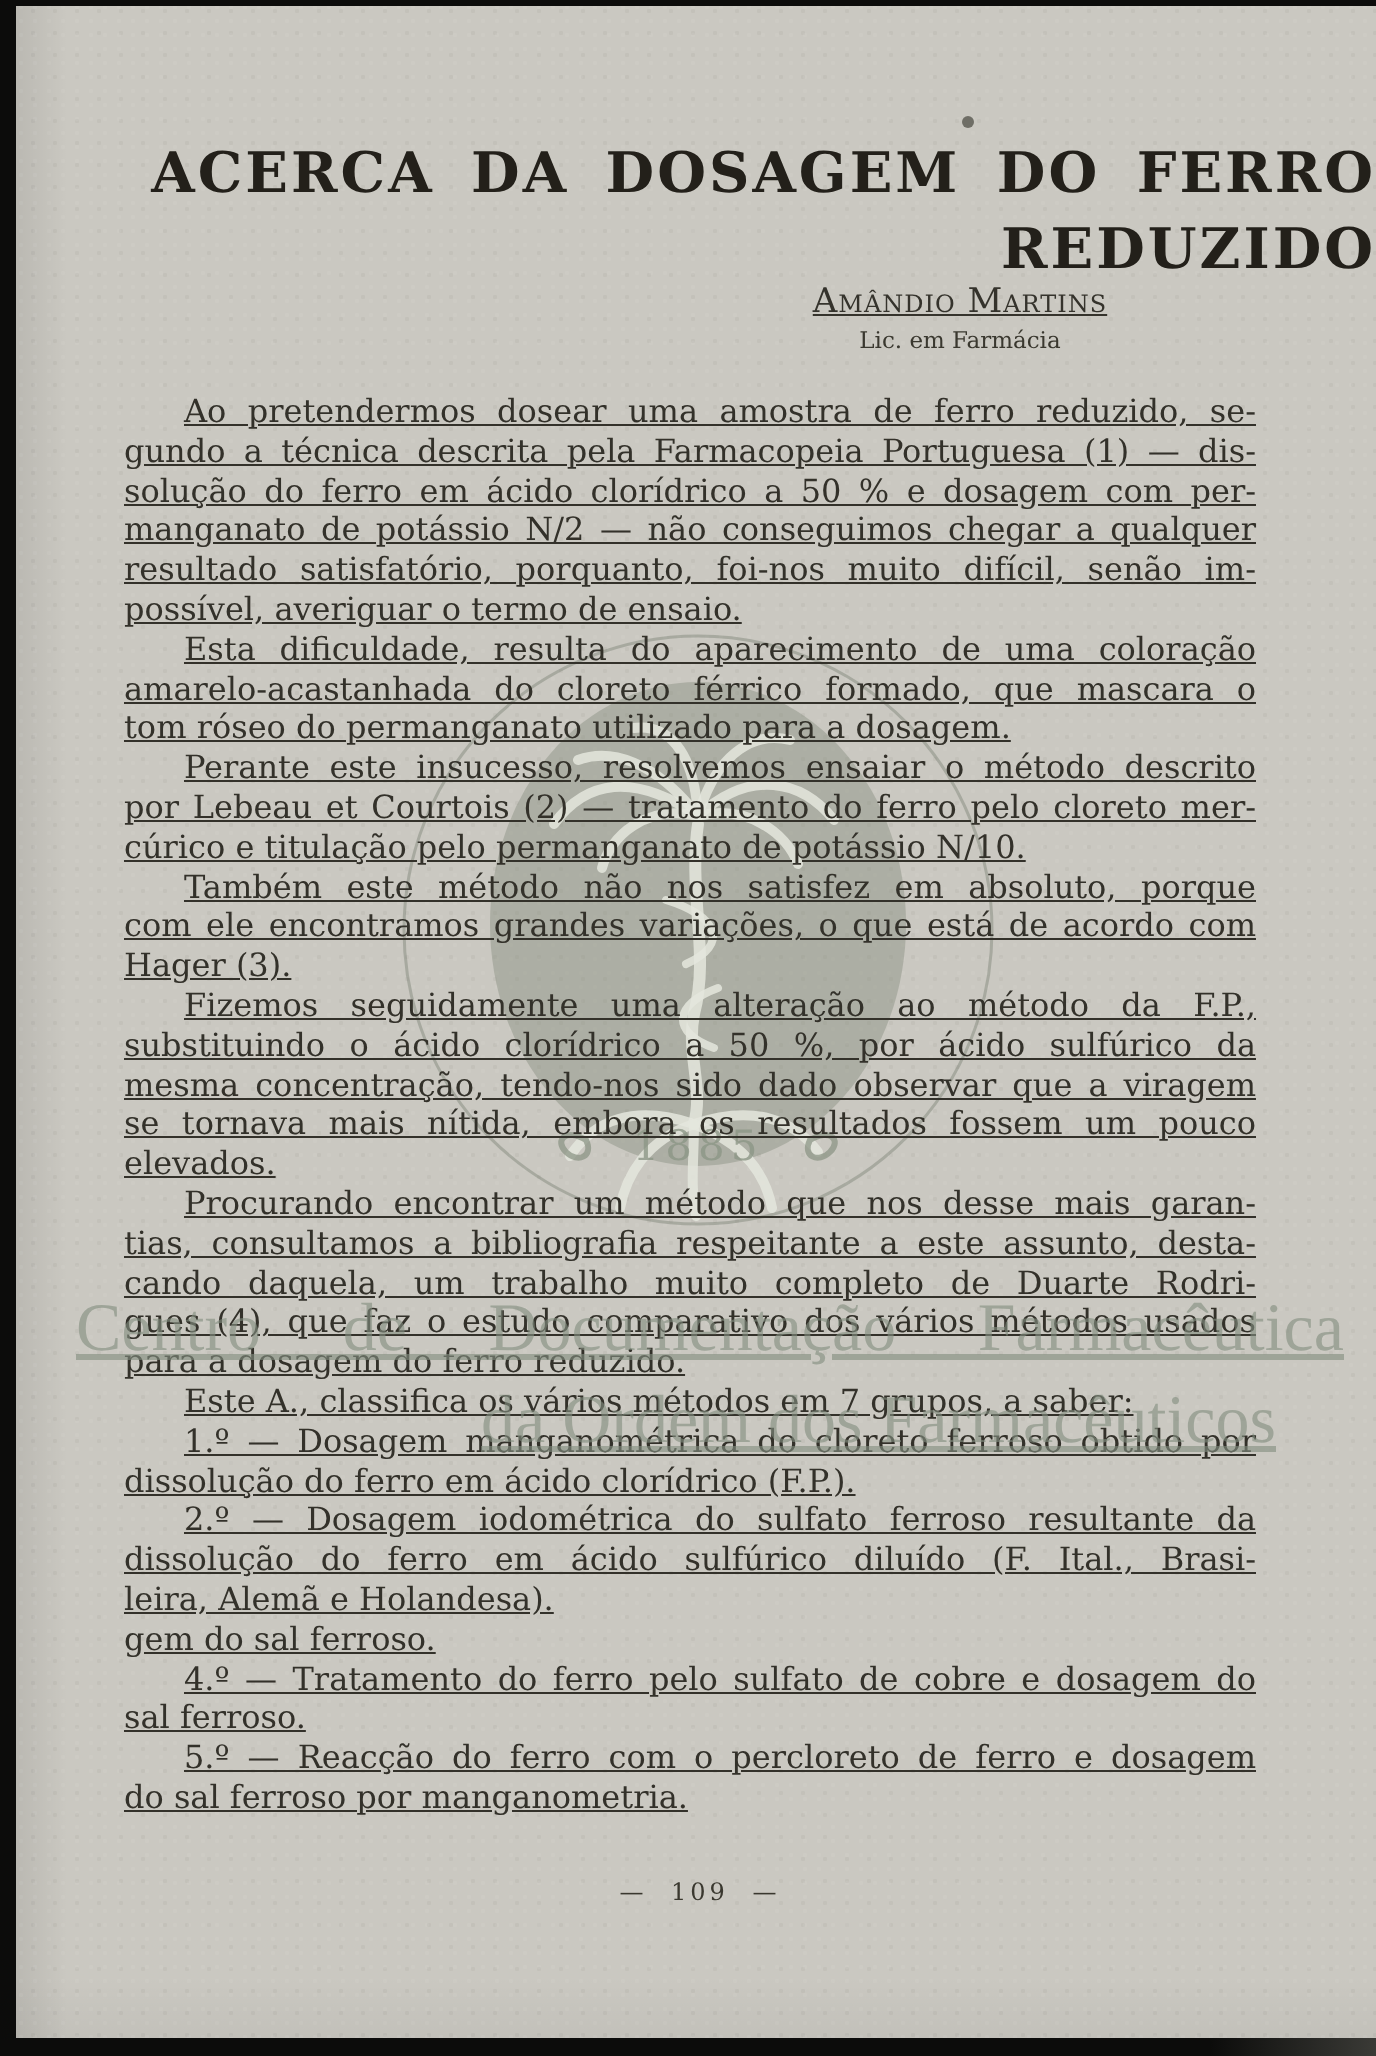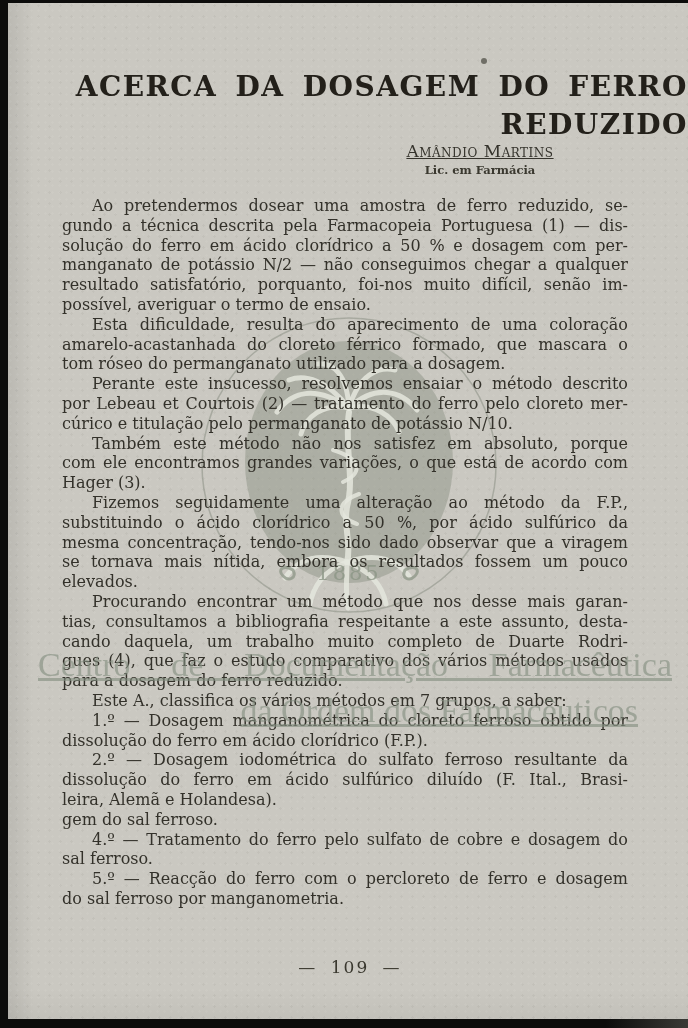--- a/index.html
+++ b/index.html
@@ -26,28 +26,28 @@
   .stamp{position:absolute;left:197px;top:312px;z-index:1;}
 
   
   .content{position:absolute;inset:0;z-index:2;color:#33312a;}
   .title{position:absolute;top:68px;left:0;right:0;text-align:right;
     font-weight:bold;color:#23201a;font-size:28px;line-height:38px;
     letter-spacing:1.5px;word-spacing:7px;}
   .author-block{position:absolute;top:141px;left:370px;width:220px;text-align:center;}
   .author-name{font-variant:small-caps;font-variant-caps:small-caps;font-size:17px;
     letter-spacing:0.5px;color:#35332c;text-decoration:underline;}
-  .author-cred{font-size:11.5px;font-weight:bold;margin-top:2px;color:#3a382f;}
+  .author-cred{font-size:11.5px;font-weight:normal;margin-top:2px;color:#3a382f;}
   #article-body{position:absolute;top:196px;left:62px;right:60px;
-    font-size:16px;line-height:19.8px;color:#33312a;}
+    font-size:16px;line-height:19.8px;color:#33312a;text-decoration:underline;}
   .bline{text-align:justify;text-align-last:justify;white-space:normal;}
   .bline.plast{text-align-last:left;}
   .bline.pfirst{text-indent:30px;}
   .page-number{position:absolute;top:939px;left:12px;right:0;text-align:center;
-    font-size:17px;letter-spacing:2px;word-spacing:6px;color:#3a382f;margin-top:18px;}
+    font-size:12px;letter-spacing:2px;word-spacing:6px;color:#3a382f;}
 
   
   .wm{position:absolute;z-index:3;pointer-events:none;color:rgba(130,142,127,0.62);
     font-family:"Liberation Serif", serif;font-size:34px;line-height:38px;text-decoration:underline;}
   .wm1{top:646px;left:38px;right:16px;text-align:justify;text-align-last:justify;}
   .wm2{top:692px;left:12px;right:50px;text-align:right;}
 </style>
 </head>
 <body>
 

